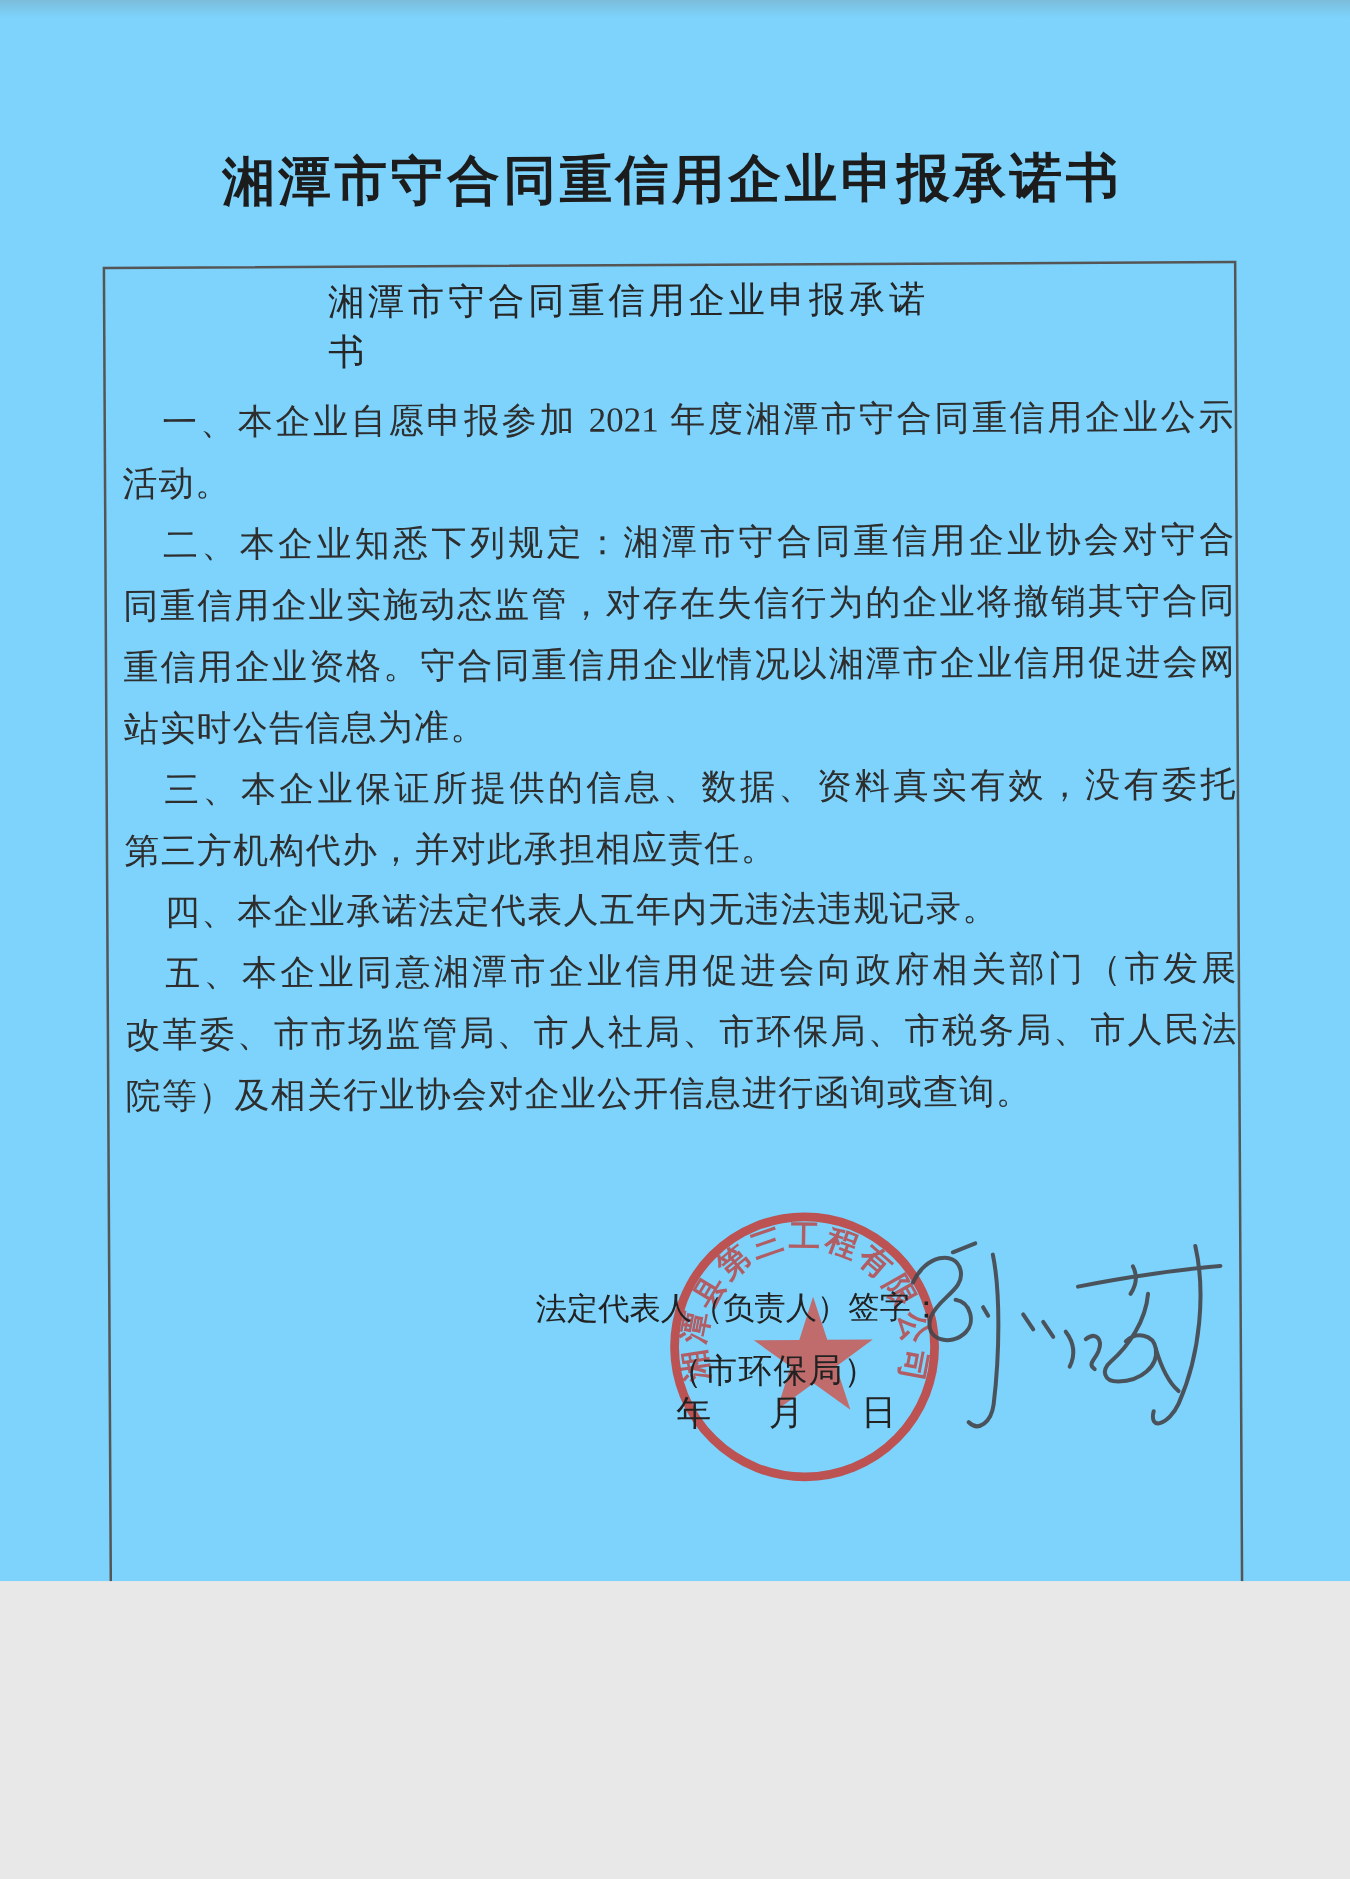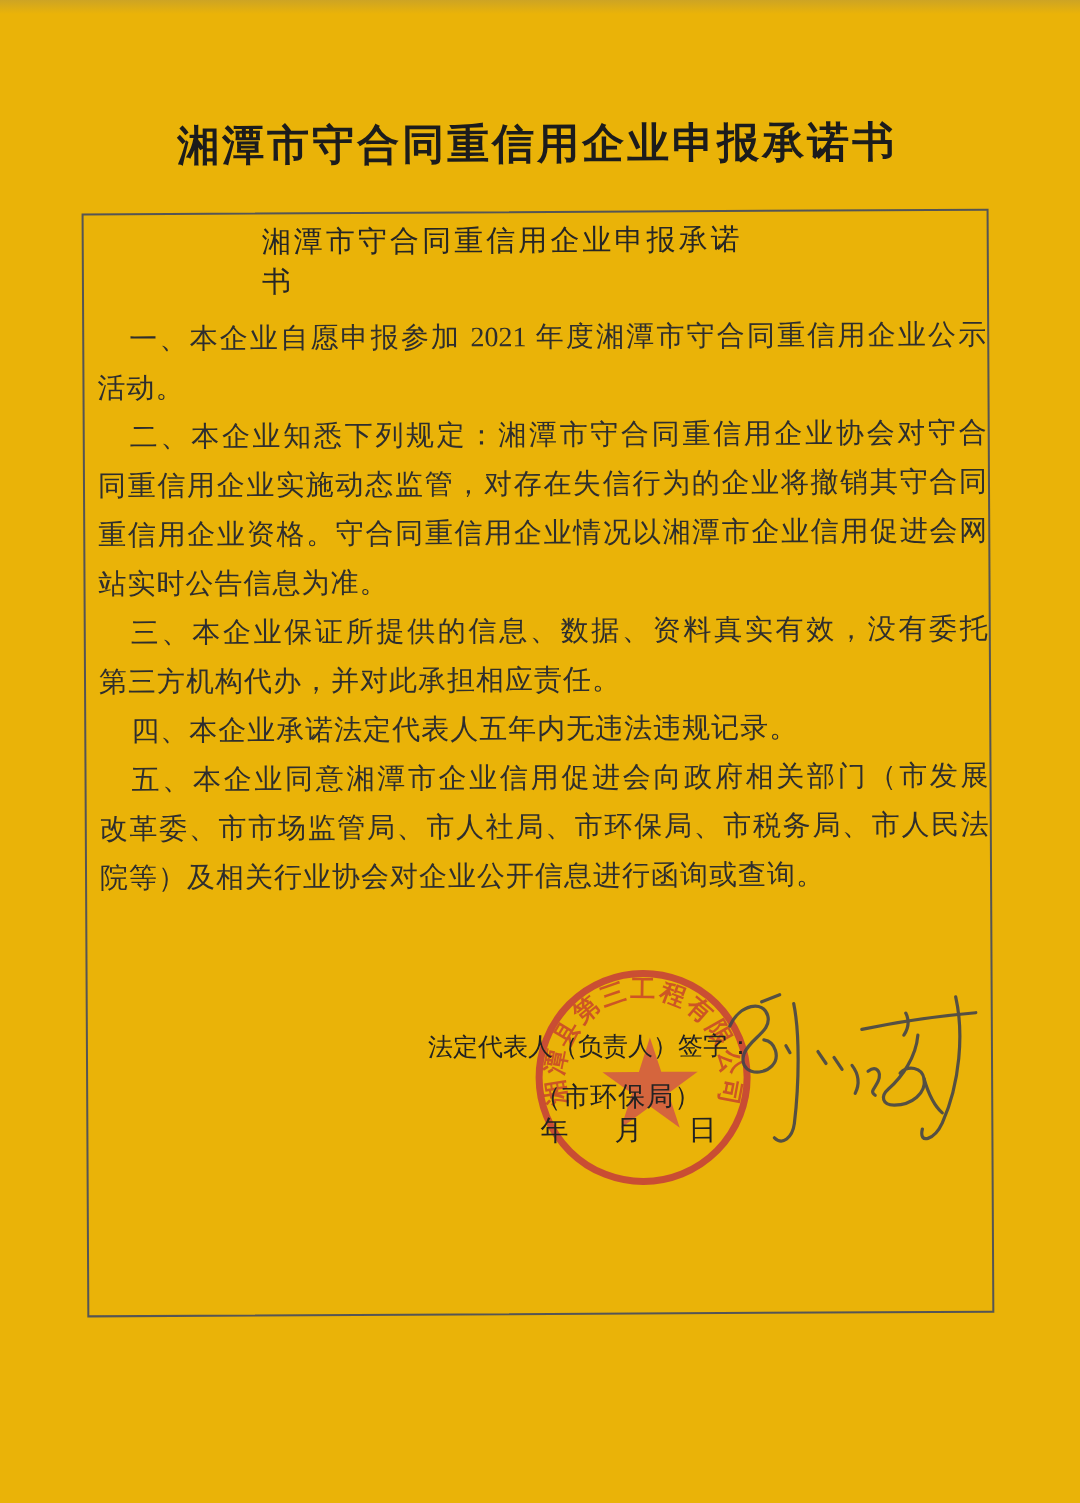--- a/index.html
+++ b/index.html
@@ -1,20 +1,20 @@
 <!DOCTYPE html>
 <html><head>
 <meta charset="utf-8">
 <style>
   html,body{margin:0;padding:0;background:#e8e8e8;}
   .page{
     position:relative;
-    width:1080px;height:1503px;
+    width:1080px;height:1265px;
     margin:0 auto;
-    background:#eab308;
+    background:#7dd3fc;
     overflow:hidden;
     font-family:"Liberation Serif","DejaVu Serif",serif;
     color:#2b2b2b;
     text-decoration:underline;
   }
   .scan-top{
     position:absolute;top:0;left:0;width:100%;height:14px;
     background:linear-gradient(180deg,rgba(120,120,120,.25),rgba(255,255,255,0));
   }
   .tilt{position:absolute;inset:0;transform:rotate(-0.3deg);transform-origin:50% 45%;}

